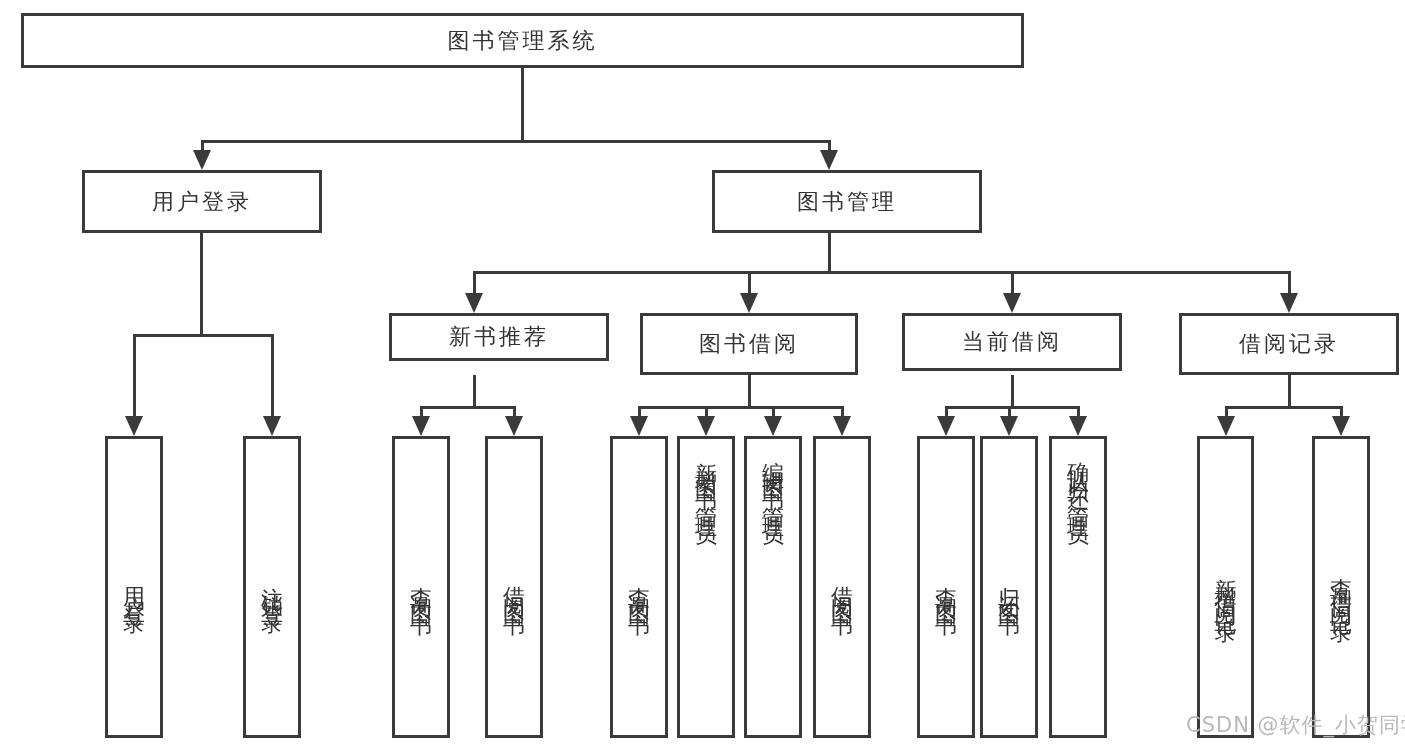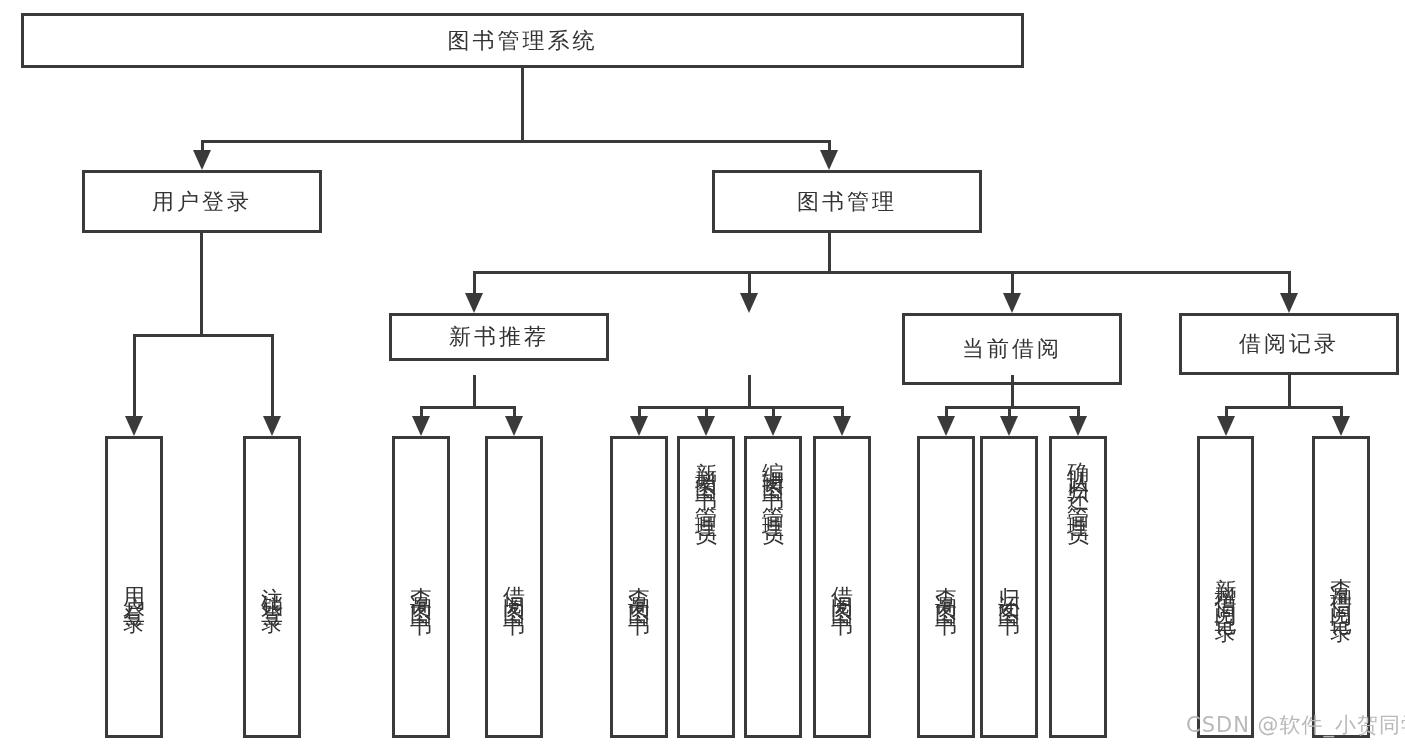--- a/index.html
+++ b/index.html
@@ -49,22 +49,25 @@
   </div>
 
   <div class="box" style="left:712px; top:170px; width:270px; height:63px;">
     <span>图书管理</span>
   </div>
 
   <div class="box" style="left:364px; top:313px; width:220px; height:48px;margin-left:25px;">
     <span>新书推荐</span>
   </div>
 
+  <div class="box" style="left:640px; top:313px; width:218px; height:62px;">
+    <span>图书借阅</span>
+  </div>
 
-  <div class="box" style="left:902px; top:313px; width:220px; height:72px;">
+  <div class="box" style="left:902px; top:313px; width:220px; height:58px;">
     <span>当前借阅</span>
   </div>
 
   <div class="box" style="left:1179px; top:313px; width:220px; height:62px;">
     <span>借阅记录</span>
   </div>
 
   <div class="vbox" style="left:105px; top:436px; width:58px; height:302px;">
     <span>用户登录</span>
   </div>

